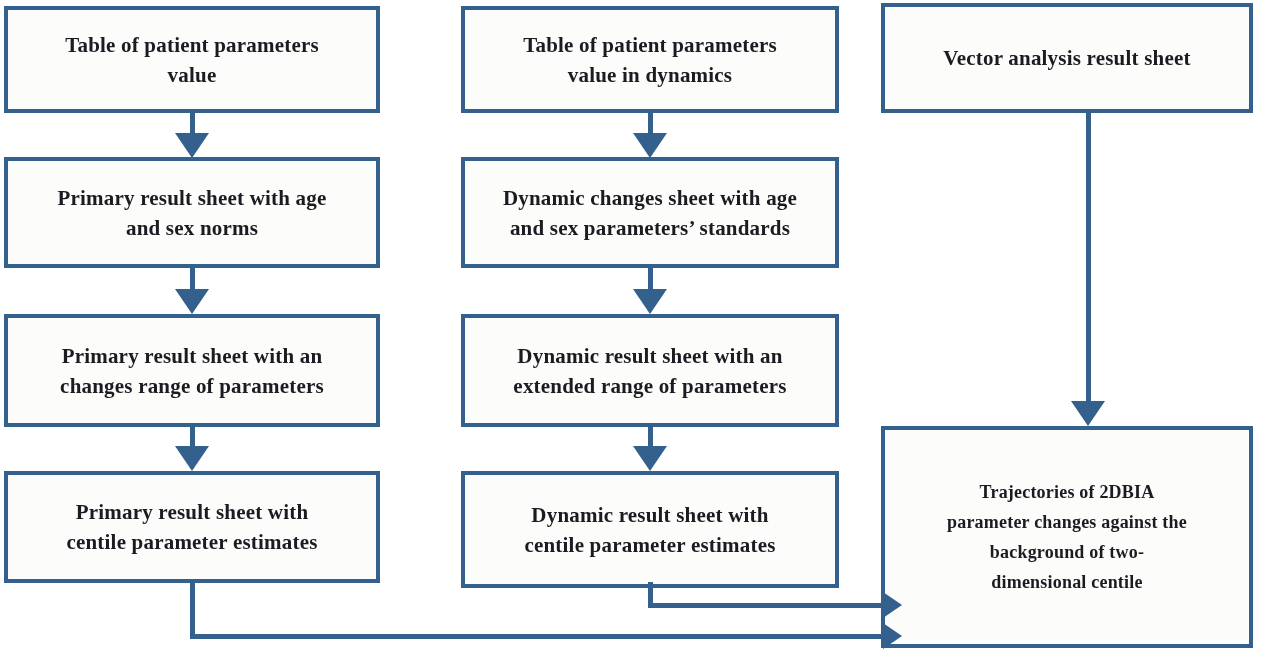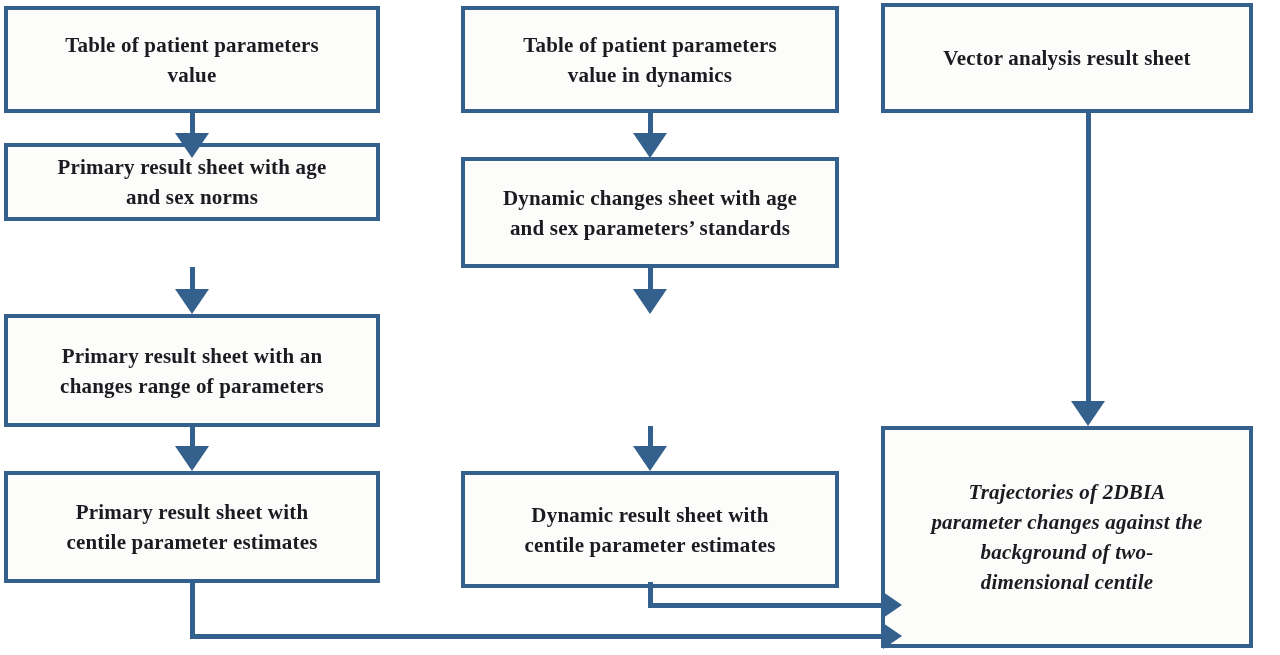--- a/index.html
+++ b/index.html
@@ -30,29 +30,29 @@
     line-height:30px;
     color:var(--text);
     white-space:pre-line;
     letter-spacing:0.2px;
   }
   
   .col-left{left:4px;width:376px;}
   .col-mid{left:461px;width:378px;}
   .col-right{left:881px;width:372px;}
   #box-l1{top:6px;height:107px;}
-  #box-l2{top:143px;height:78px;}
+  #box-l2{top:157px;height:111px;}
   #box-l3{top:314px;height:113px;}
   #box-l4{top:471px;height:112px;}
   #box-m1{top:6px;height:107px;}
   #box-m2{top:157px;height:111px;}
   #box-m3{top:314px;height:113px;}
   #box-m4{top:471px;height:117px;}
   #box-r1{top:3px;height:110px;}
-  #box-r2{top:426px;height:222px;font-size:21px;font-style:italic;}
+  #box-r2{top:426px;height:222px;font-size:18px;}
 
   .vseg{position:absolute;width:5px;background:var(--accent);}
   .hseg{position:absolute;height:5px;background:var(--accent);}
   .tri-down{
     position:absolute;width:0;height:0;
     border-left:17px solid transparent;
     border-right:17px solid transparent;
     border-top:25px solid var(--accent);
   }
   .tri-right{
@@ -73,20 +73,22 @@
 and sex norms</div>
   <div class="box col-left" id="box-l3">Primary result sheet with an
 changes range of parameters</div>
   <div class="box col-left" id="box-l4">Primary result sheet with
 centile parameter estimates</div>
 
   <div class="box col-mid" id="box-m1">Table of patient parameters
 value in dynamics</div>
   <div class="box col-mid" id="box-m2">Dynamic changes sheet with age
 and sex parameters’ standards</div>
+  <div class="box col-mid" id="box-m3">Dynamic result sheet with an
+extended range of parameters</div>
   <div class="box col-mid" id="box-m4">Dynamic result sheet with
 centile parameter estimates</div>
 
   <div class="box col-right" id="box-r1">Vector analysis result sheet</div>
   <div class="box col-right" id="box-r2">Trajectories of 2DBIA
 parameter changes against the
 background of two-
 dimensional centile</div>
 
   <div>

